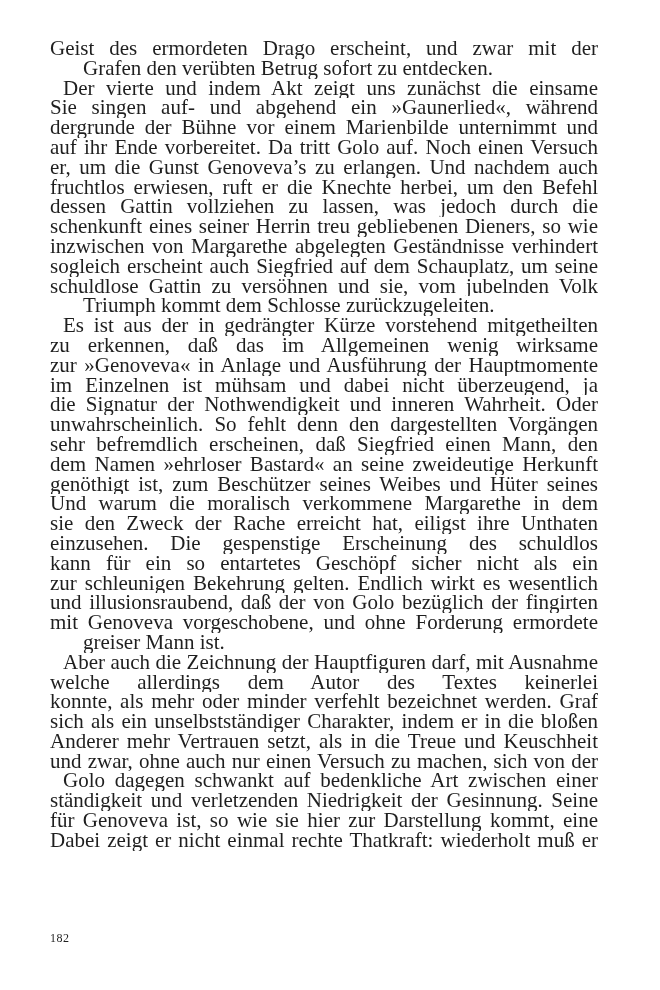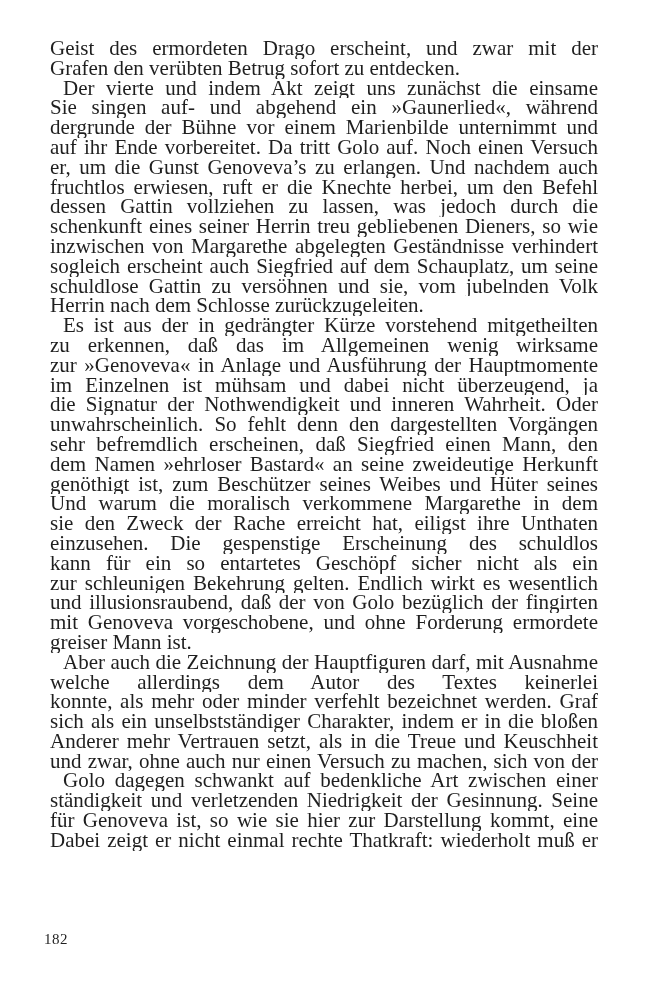--- a/index.html
+++ b/index.html
@@ -33,29 +33,30 @@
     padding: 0;
   }
   .line {
     height: 19.8px;
     overflow: hidden;
     text-align: justify;
     text-align-last: justify;
   }
   .line.lastline {
     text-align-last: left;
+    margin-left: 33px;
   }
   .line.firstline-indent {
     text-indent: 13px;
   }
   .page-number {
     position: absolute;
-    left: 44px;
+    left: 50px;
     top: 931px;
-    font-size: 15px;
+    font-size: 12px;
     letter-spacing: 0.5px;
     color: var(--ink, #1f1f1f);
   }
 </style>
 </head>
 <body>
 
 <div class="page">
   <div class="text-block" id="text-block">
       <div class="paragraph">
@@ -67,21 +68,21 @@
         <div class="line">Sie singen auf- und abgehend ein »Gaunerlied«, während Genoveva im Vor-</div>
         <div class="line">dergrunde der Bühne vor einem Marienbilde unternimmt und betend sich</div>
         <div class="line">auf ihr Ende vorbereitet. Da tritt Golo auf. Noch einen Versuch unternimmt</div>
         <div class="line">er, um die Gunst Genoveva’s zu erlangen. Und nachdem auch dieser sich als</div>
         <div class="line">fruchtlos erwiesen, ruft er die Knechte herbei, um den Befehl Siegfried’s an</div>
         <div class="line">dessen Gattin vollziehen zu lassen, was jedoch durch die plötzliche Dazwi-</div>
         <div class="line">schenkunft eines seiner Herrin treu gebliebenen Dieners, so wie durch die</div>
         <div class="line">inzwischen von Margarethe abgelegten Geständnisse verhindert wird. Denn</div>
         <div class="line">sogleich erscheint auch Siegfried auf dem Schauplatz, um seine schwer geprüfte</div>
         <div class="line">schuldlose Gattin zu versöhnen und sie, vom jubelnden Volk begleitet, im</div>
-        <div class="line lastline">Herrin nach dem Schlosse zurückzugeleiten.</div>
+        <div class="line lastline">Triumph kommt dem Schlosse zurückzugeleiten.</div>
       </div>
       <div class="paragraph">
         <div class="line firstline-indent">Es ist aus der in gedrängter Kürze vorstehend mitgetheilten Handlung leicht</div>
         <div class="line">zu erkennen, daß das im Allgemeinen wenig wirksame dramatische Gefüge</div>
         <div class="line">zur »Genoveva« in Anlage und Ausführung der Hauptmomente von einer</div>
         <div class="line">im Einzelnen ist mühsam und dabei nicht überzeugend, ja theilweise sogar</div>
         <div class="line">die Signatur der Nothwendigkeit und inneren Wahrheit. Oder muß es nicht</div>
         <div class="line">unwahrscheinlich. So fehlt denn den dargestellten Vorgängen mehrentheils</div>
         <div class="line">sehr befremdlich erscheinen, daß Siegfried einen Mann, den Genoveva mit</div>
         <div class="line">dem Namen »ehrloser Bastard« an seine zweideutige Herkunft zu erinnern</div>

